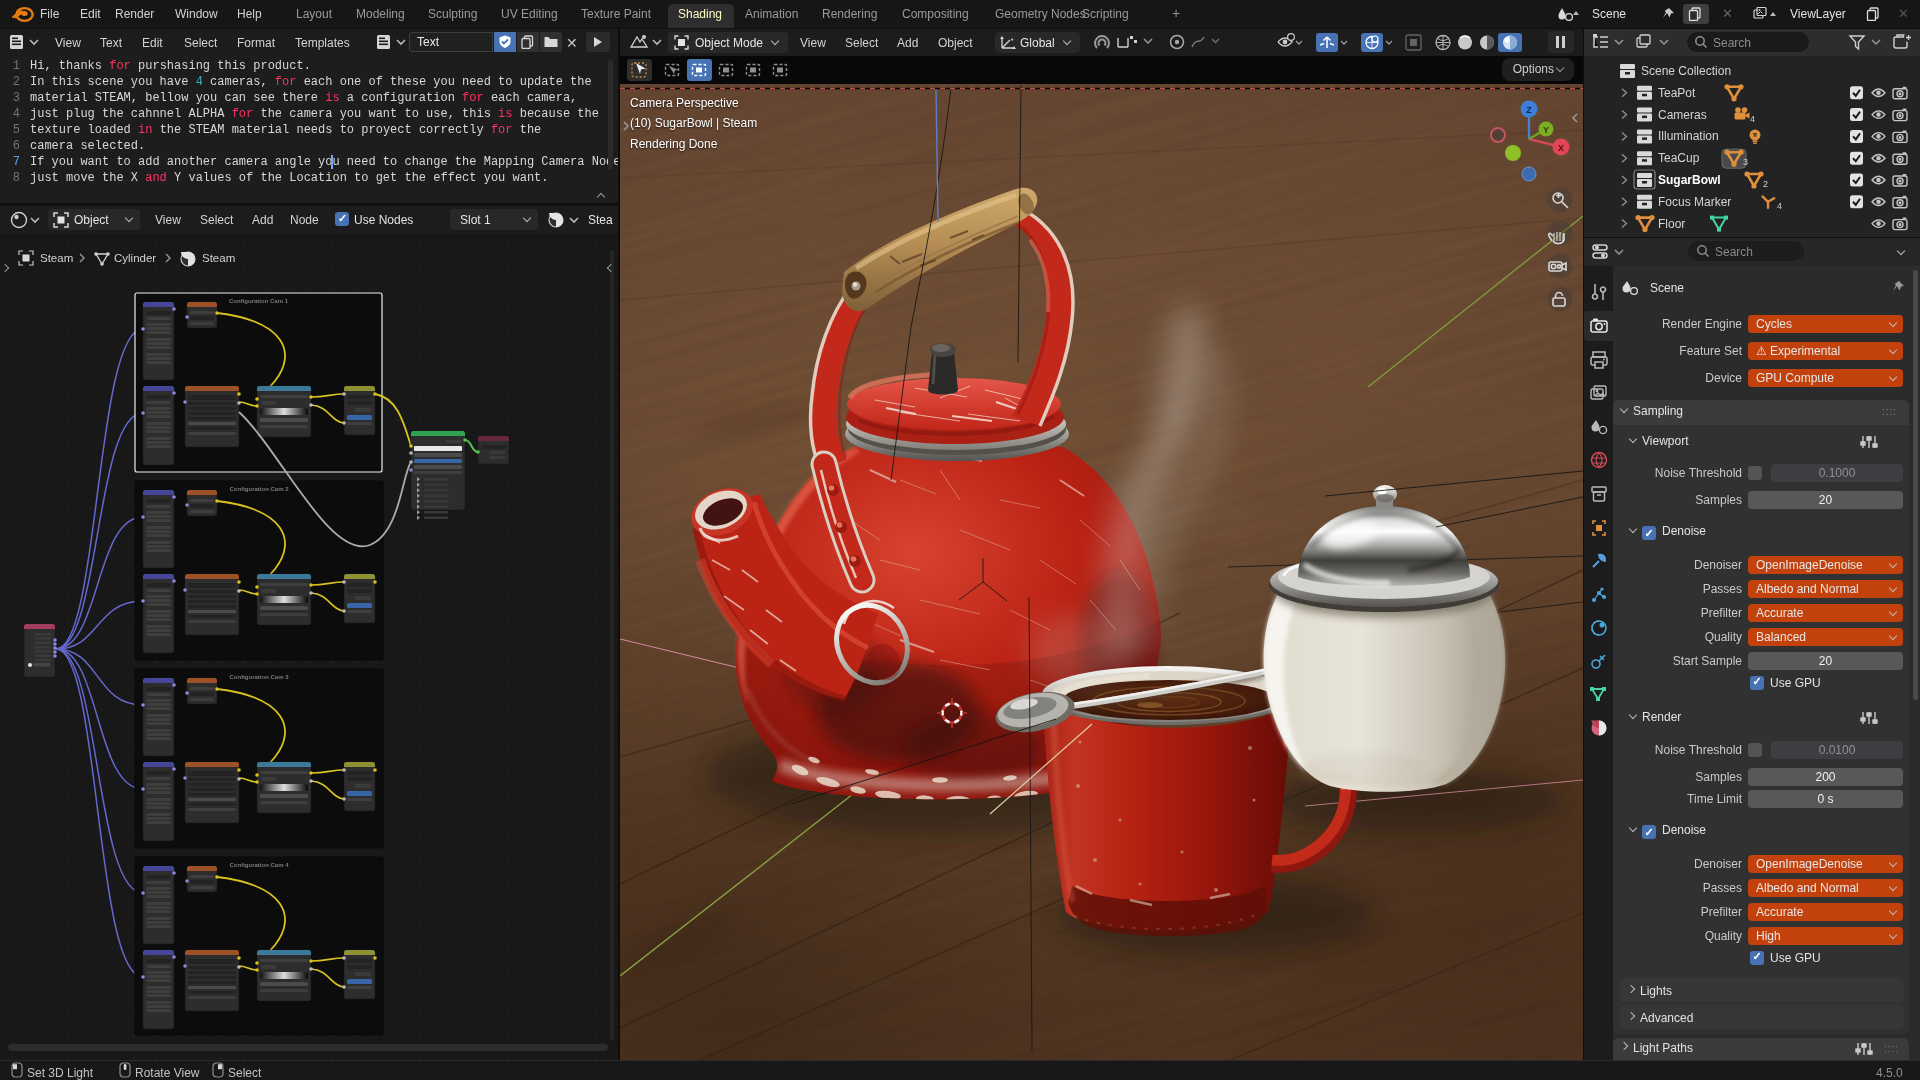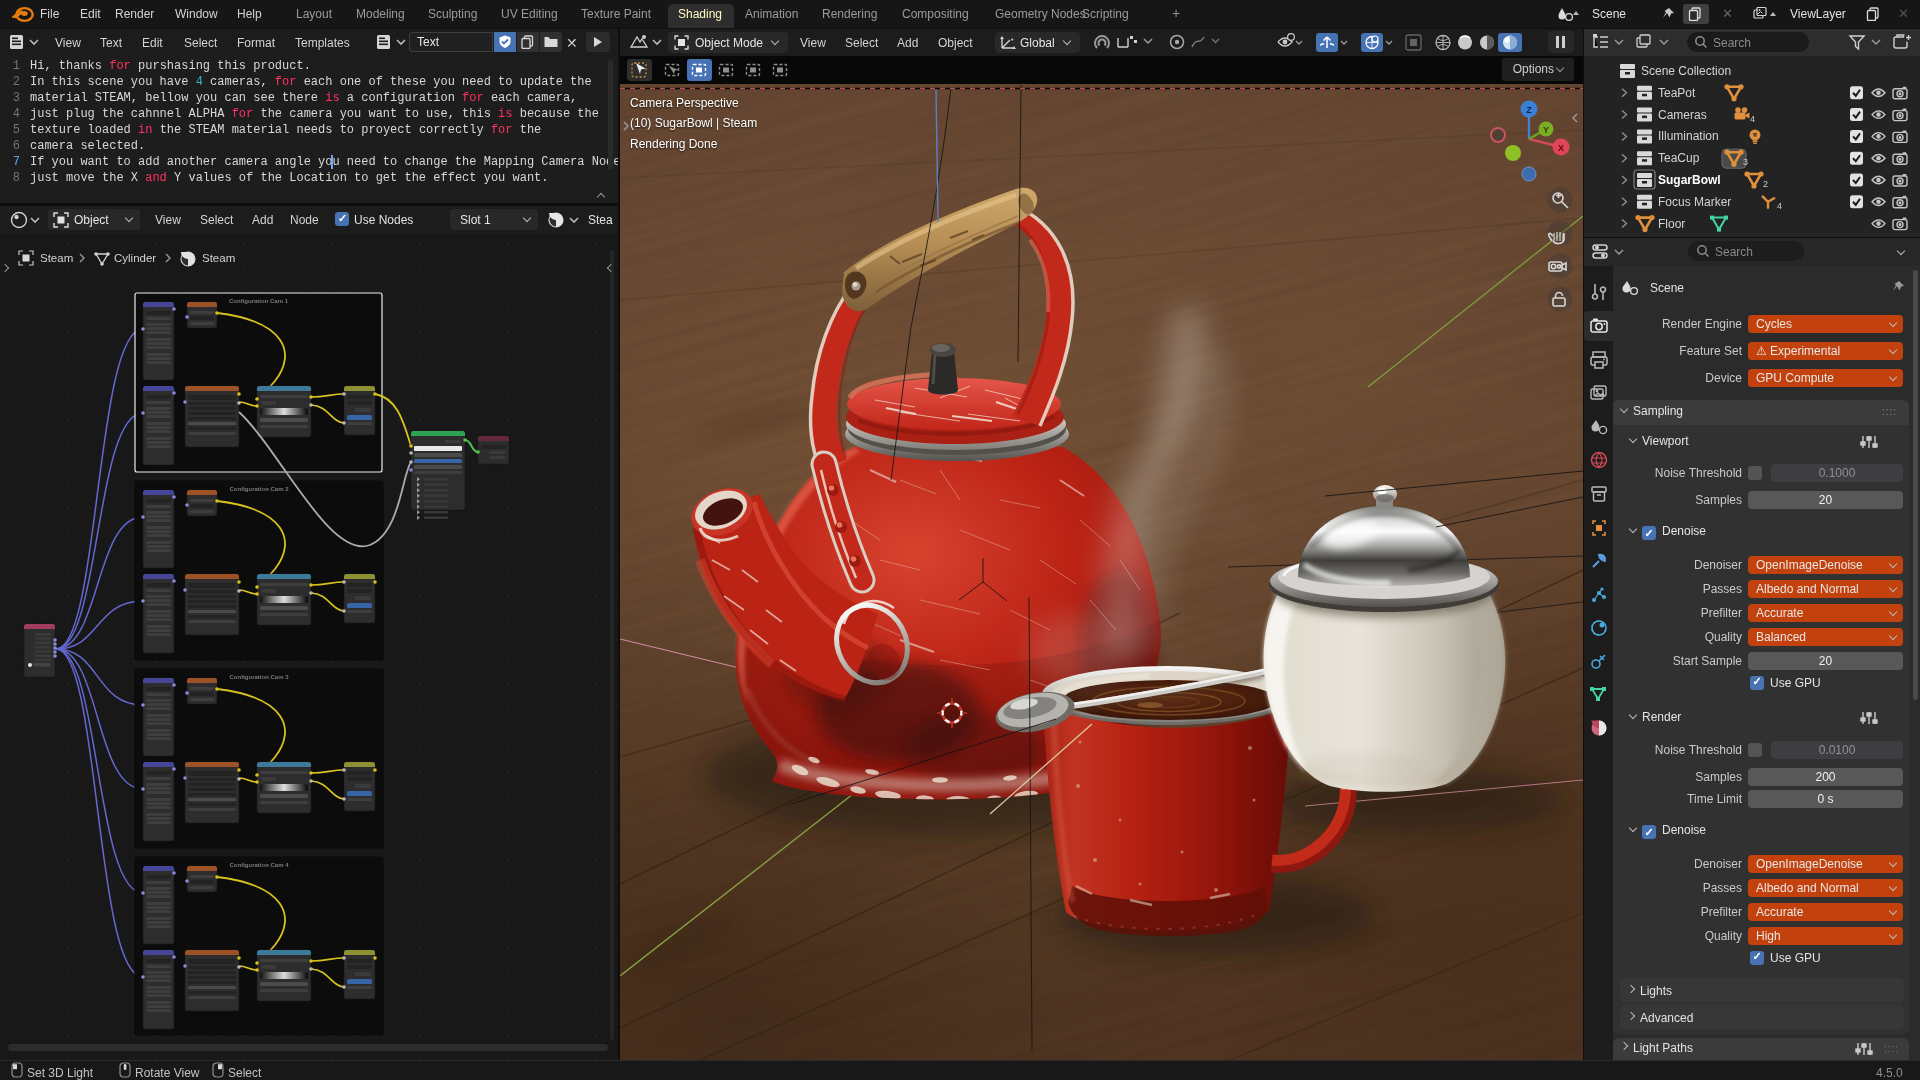--- a/index.html
+++ b/index.html
@@ -740,21 +740,21 @@
 <div class="abs" style="left:741px;top:59px;width:25px;height:22px;background:none;border-radius:3px"></div>
 <svg class="abs" style="left:745px;top:63px" width="17" height="15" viewBox="0 0 17 15">
     <rect x="1.5" y="1.5" width="13" height="11" rx="1" fill="none" stroke="#8f8f8f" stroke-width="1.4" stroke-dasharray="3 2"></rect>
     <rect x="5" y="4.5" width="6" height="5" fill="#8f8f8f"></rect>
   </svg>
 <div class="abs" style="left:768px;top:59px;width:25px;height:22px;background:none;border-radius:3px"></div>
 <svg class="abs" style="left:772px;top:63px" width="17" height="15" viewBox="0 0 17 15">
     <rect x="1.5" y="1.5" width="13" height="11" rx="1" fill="none" stroke="#8f8f8f" stroke-width="1.4" stroke-dasharray="3 2"></rect>
     <rect x="5" y="4.5" width="6" height="5" fill="#8f8f8f"></rect>
   </svg>
-<div class="abs" style="left:1502px;top:58px;width:72px;height:23px;background:#1f1f1f;border-radius:3px;color:#cecece;font-size:12px;line-height:23px;text-align:center">Options <span class="chev" style="border-color:#9a9a9a"></span></div>
+<div class="abs" style="left:1502px;top:58px;width:72px;height:23px;background:#1f1f1f;border-radius:8px;color:#cecece;font-size:12px;line-height:23px;text-align:center">Options <span class="chev" style="border-color:#9a9a9a"></span></div>
 <svg class="abs" style="left:620px;top:84px" width="963" height="976" viewBox="620 84 963 976">
     <defs>
 <clipPath id="bodyclip">
         <path d="M855,447 C800,470 762,540 740,622 C728,668 740,716 772,752 C780,762 778,772 772,781 C830,806 1070,806 1105,777 C1098,768 1096,760 1103,750 C1140,714 1166,672 1160,620 C1150,540 1118,478 1063,447 Z"></path>
       </clipPath>
 <linearGradient id="woodbase" x1="0" y1="0" x2="0" y2="1">
  <stop offset="0" stop-color="#684631"></stop>
         <stop offset="0.35" stop-color="#6b4830"></stop>
  <stop offset="0.7" stop-color="#5e3d26"></stop>
         <stop offset="1" stop-color="#573822"></stop>

